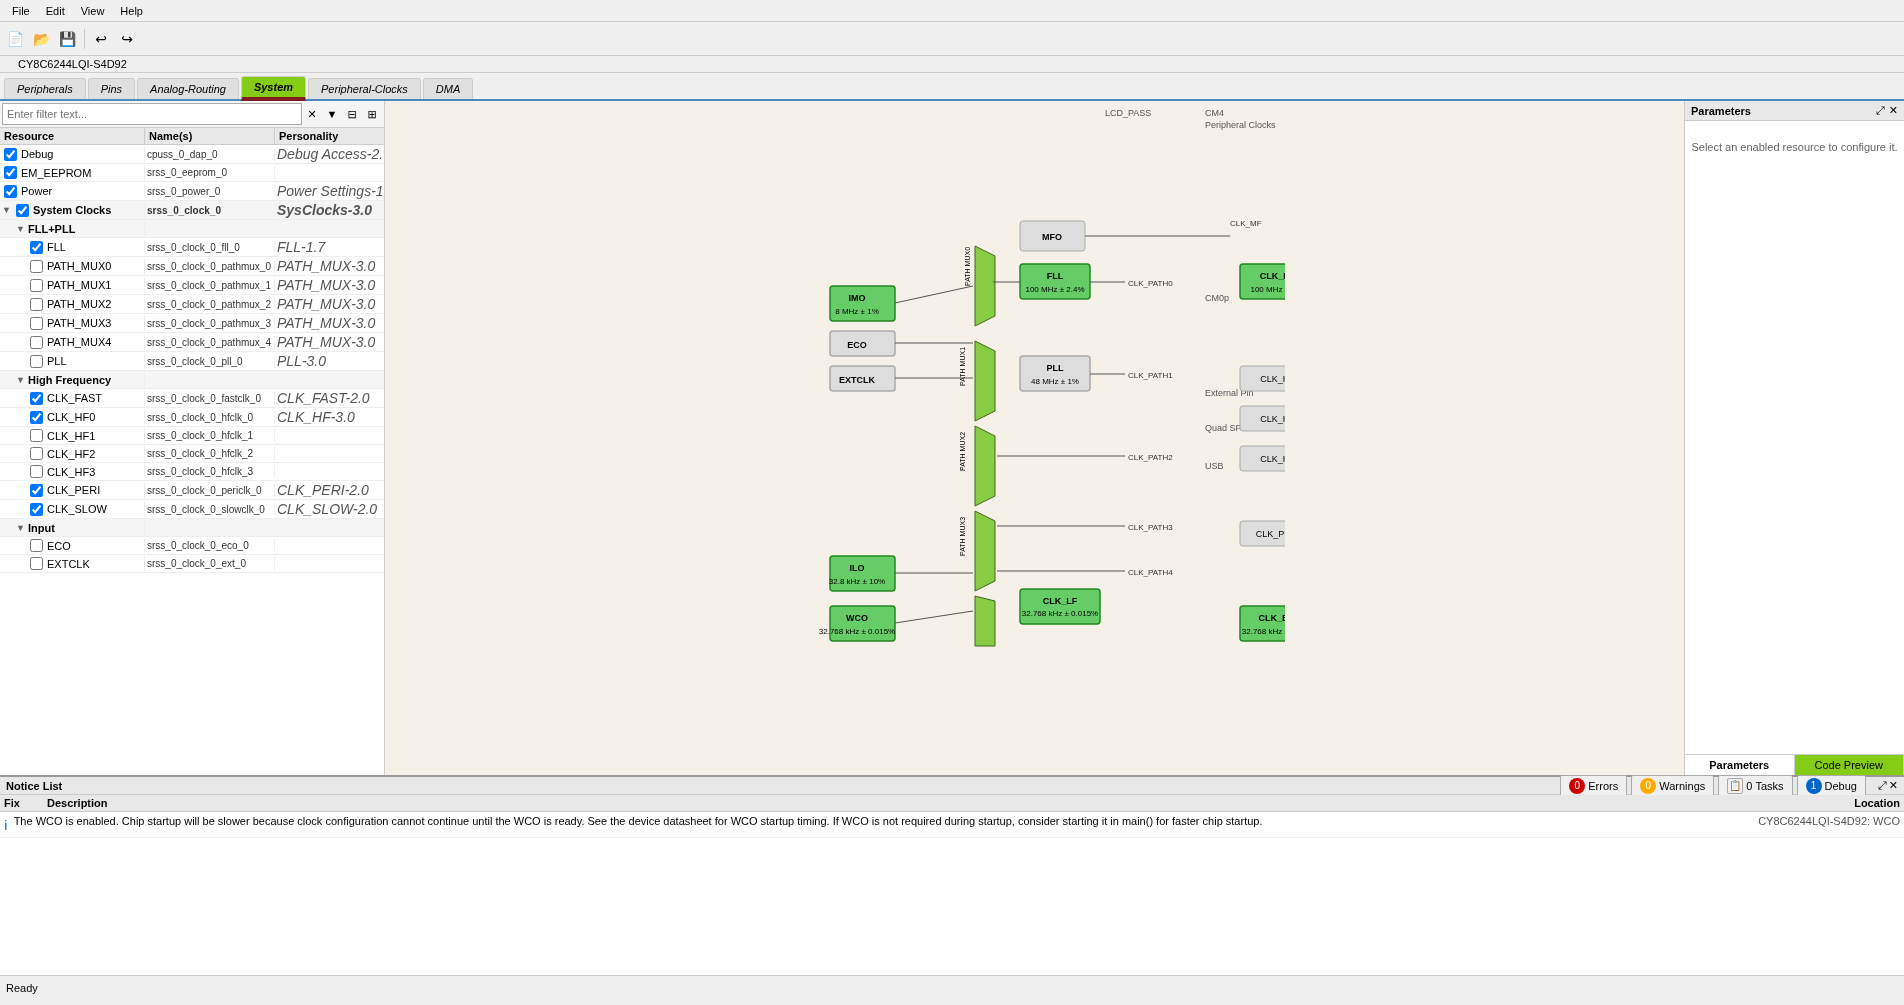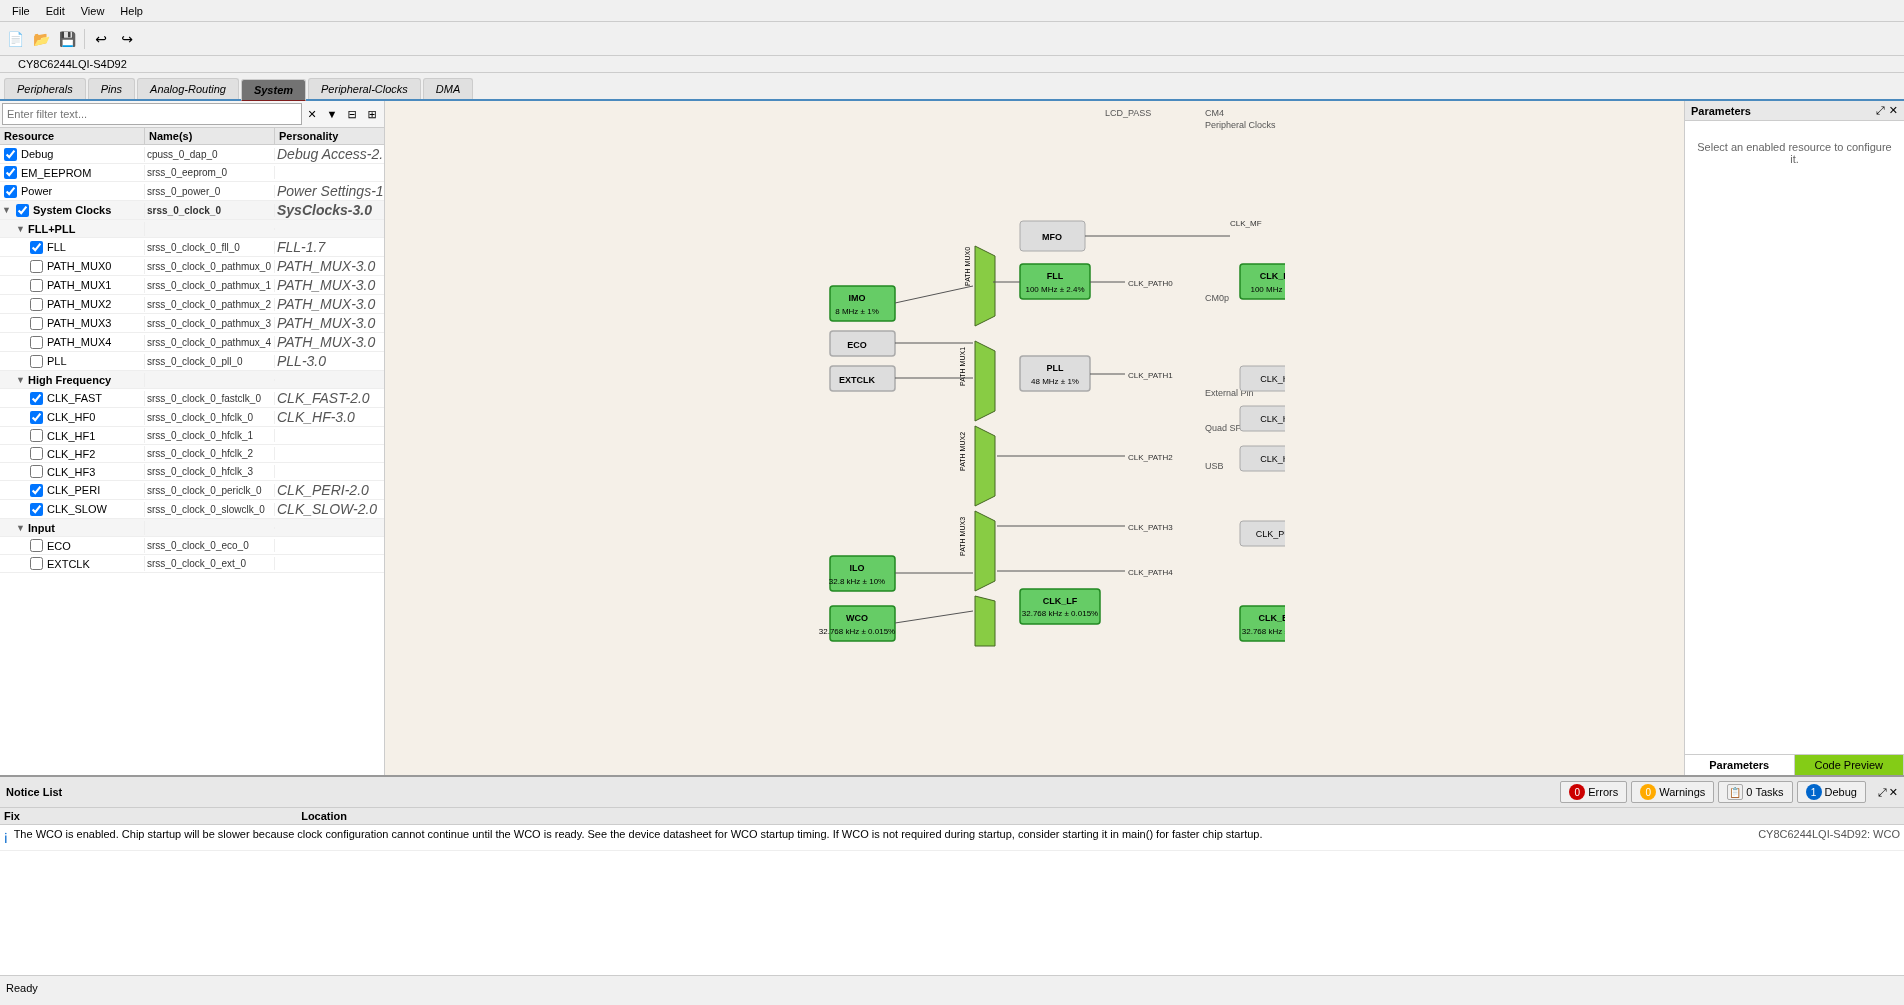--- a/index.html
+++ b/index.html
@@ -13,21 +13,21 @@
     #toolbar { background: #f0f0f0; border-bottom: 1px solid #ccc; display: flex; align-items: center; padding: 2px 4px; height: 34px; gap: 2px; }
     .toolbar-btn { width: 24px; height: 24px; border: 1px solid transparent; background: transparent; cursor: pointer; display: flex; align-items: center; justify-content: center; font-size: 14px; }
     .toolbar-separator { width: 1px; height: 20px; background: #ccc; margin: 0 2px; }
     
     
     #title-bar { background: #f0f0f0; padding: 2px 18px; font-size: 11px; border-bottom: 1px solid #ccc; }
     
     
     #tab-bar { background: #f0f0f0; display: flex; align-items: flex-end; border-bottom: 2px solid #4a8abe; padding: 0 4px; height: 28px; }
     .tab { padding: 4px 12px; border: 1px solid #ccc; border-bottom: none; background: #e0e0e0; cursor: pointer; font-size: 11px; margin-right: 2px; border-radius: 3px 3px 0 0; font-style: italic; }
-    .tab.active { background: #737373; border-bottom: 1px solid #7f1d1d; margin-bottom: -2px; font-weight: bold; }
+    .tab.active { background: #84cc16; border-bottom: 4px solid #7f1d1d; margin-bottom: -2px; font-weight: bold; }
     
     
     #main { display: flex; height: calc(100vh - 22px - 34px - 22px - 28px - 25px - 200px); min-height: 520px; }
     
     
     #left-panel { width: 385px; min-width: 385px; border-right: 1px solid #ccc; background: white; display: flex; flex-direction: column; overflow: hidden; }
     
     
     #filter-bar { display: flex; align-items: center; padding: 2px; border-bottom: 1px solid #ccc; background: #f5f5f5; }
     #filter-input { flex: 1; border: 1px solid #aaa; padding: 2px 4px; font-size: 11px; height: 22px; }
@@ -49,28 +49,28 @@
     
     .expand-icon { font-size: 9px; color: #666; width: 10px; }
     .checkbox { width: 13px; height: 13px; margin: 0 2px; }
     
     
     #center { flex: 1; background: #f5f0e8; overflow: auto; position: relative; }
     
     
     #right-panel { width: 220px; min-width: 220px; border-left: 1px solid #ccc; background: white; display: flex; flex-direction: column; }
     #right-header { padding: 3px 6px; background: #e8e8e8; border-bottom: 1px solid #ccc; font-size: 11px; font-weight: bold; display: flex; justify-content: space-between; align-items: center; }
-    #right-content { flex: 1; padding: 8px; font-size: 11px; color: #666; display: flex; align-items: flex-start; justify-content: center; padding-top: 20px; }
+    #right-content { flex: 1; padding: 2px; font-size: 11px; color: #666; display: flex; align-items: flex-start; justify-content: center; padding-top: 20px; }
     #right-tabs { display: flex; border-top: 1px solid #ccc; }
     .right-tab { flex: 1; text-align: center; padding: 4px; border-right: 1px solid #ccc; cursor: pointer; font-size: 11px; background: #84cc16; }
     .right-tab.active { background: white; font-weight: bold; }
     
     
     #notice-panel { height: 200px; border-top: 2px solid #999; background: white; display: flex; flex-direction: column; }
-    #notice-header { display: flex; align-items: center; justify-content: space-between; padding: 2px 6px; background: #e8e8e8; border-bottom: 1px solid #ccc; height: 31px; }
+    #notice-header { display: flex; align-items: center; justify-content: space-between; padding: 2px 6px; background: #e8e8e8; border-bottom: 1px solid #ccc; height: 18px; }
     #notice-title { font-size: 11px; font-weight: bold; }
     #notice-buttons { display: flex; gap: 4px; align-items: center; }
     .notice-btn { display: flex; align-items: center; gap: 3px; padding: 2px 8px; border: 1px solid #aaa; background: #f0f0f0; cursor: pointer; font-size: 11px; border-radius: 2px; }
     .badge-red { background: #cc0000; color: white; border-radius: 50%; width: 16px; height: 16px; display: inline-flex; align-items: center; justify-content: center; font-size: 10px; }
     .badge-yellow { background: #ffaa00; color: white; border-radius: 50%; width: 16px; height: 16px; display: inline-flex; align-items: center; justify-content: center; font-size: 10px; }
     .badge-blue { background: #0066cc; color: white; border-radius: 50%; width: 16px; height: 16px; display: inline-flex; align-items: center; justify-content: center; font-size: 10px; }
     #notice-table-header { display: flex; background: #e8e8e8; border-bottom: 1px solid #ccc; padding: 2px 4px; font-size: 11px; font-weight: bold; }
     .notice-col-fix { width: 43px; }
     .notice-col-desc { flex: 1; }
     .notice-col-loc { width: 300px; text-align: right; }
@@ -540,20 +540,21 @@
       </button>
       <div style="display:flex;gap:2px;margin-left:8px;">
         <button style="background:none;border:none;cursor:pointer;font-size:11px;">⤢</button>
         <button style="background:none;border:none;cursor:pointer;font-size:11px;">✕</button>
       </div>
     </div>
   </div>
 
   <div id="notice-table-header">
     <div class="notice-col-fix">Fix</div>
+    <div class="notice-col-desc">Description</div>
     <div class="notice-col-loc">Location</div>
   </div>
 
   <div id="notice-content">
     <div class="notice-row">
       <span style="color:#0066cc;font-size:14px;margin-right:6px;">ℹ</span>
       <div style="flex:1;">The WCO is enabled. Chip startup will be slower because clock configuration cannot continue until the WCO is ready. See the device datasheet for WCO startup timing. If WCO is not required during startup, consider starting it in main() for faster chip startup.</div>
       <div style="width:280px;text-align:right;color:#555;">CY8C6244LQI-S4D92: WCO</div>
     </div>
   </div>

